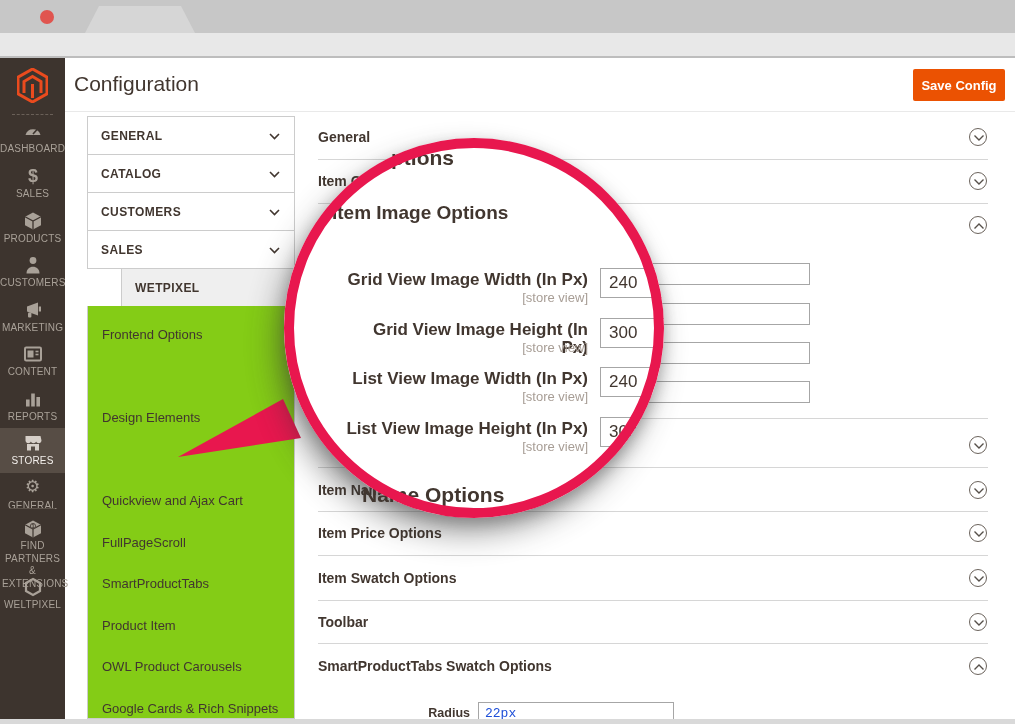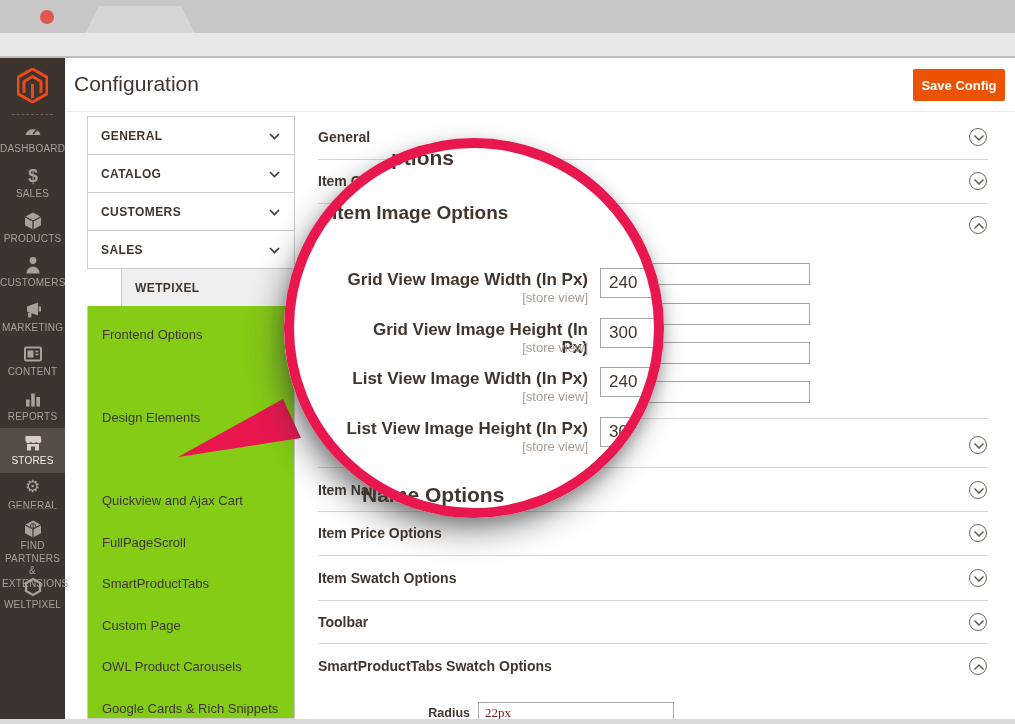--- a/index.html
+++ b/index.html
@@ -54,21 +54,21 @@
   .ccirc { position:absolute; left:969px; width:18px; height:18px; border:1px solid #6b635c; border-radius:50%; cursor:pointer; }
   .ccirc svg { position:absolute; left:3px; top:5px; }
   .ccirc.up svg { transform:rotate(180deg); }
 
   .rfld-label { position:absolute; left:348px; width:240px; text-align:right; font-size:12.5px; font-weight:bold; color:#41362f; line-height:14px; }
   .rfld-scope { position:absolute; left:348px; width:240px; text-align:right; font-size:9.5px; color:#a79d95; }
   .rinput { position:absolute; left:600px; width:210px; height:22px; border:1px solid #a6a6a6; background:#fff;
             font-family:"Liberation Sans",sans-serif; font-size:13px; color:#41362f; padding:0 6px; }
   .radius-label { position:absolute; left:320px; width:150px; text-align:right; font-size:12.5px; font-weight:bold; color:#41362f; top:706px; }
   .radius-input { position:absolute; left:478px; top:702px; width:196px; height:22px; border:1px solid #a6a6a6;
-                  font-family:Liberation Serif, serif; font-size:13px; color:#7f1d1d; padding:0 6px; }
+                  font-family:Liberation Mono, monospace; font-size:13px; color:#1d4ed8; padding:0 6px; }
 
   
   .mag-pointer { position:absolute; left:170px; top:390px; z-index:40; }
   .mag-body { position:absolute; left:284px; top:138px; width:380px; height:380px; border-radius:50%; background:#fff;
               overflow:hidden; z-index:41; box-shadow:-8px 16px 30px rgba(50,50,50,.45), 0 6px 14px rgba(60,60,60,.3); }
   .mag-ring { position:absolute; left:284px; top:138px; width:380px; height:380px; border-radius:50%;
               border:10px solid #e8174e; z-index:43; pointer-events:none; }
   .mag-frag { position:absolute; z-index:42; font-size:21px; font-weight:bold; color:#41362f; }
   .mag-header { position:absolute; left:48px; top:64px; font-size:19px; font-weight:bold; color:#41362f; }
   .mfld-label { position:absolute; left:60px; width:244px; text-align:right; font-size:17px; font-weight:bold; color:#41362f; line-height:18px; }
@@ -215,21 +215,21 @@
         <path d="M1 1 L5.5 5.5 L10 1" fill="none" stroke="#41362f" stroke-width="1.6"></path>
       </svg>
   </div>
 
   <div class="subpanel">
     <div class="sub-item" style="top:8px">Frontend Options</div>
     <div class="sub-item" style="top:91px">Design Elements</div>
     <div class="sub-item" style="top:174px">Quickview and Ajax Cart</div>
     <div class="sub-item" style="top:257px">SmartProductTabs</div>
     <div class="sub-item" style="top:216px">FullPageScroll</div>
-    <div class="sub-item" style="top:299px">Custom Page</div>
+    <div class="sub-item" style="top:299px">Product Item</div>
     <div class="sub-item" style="top:340px">OWL Product Carousels</div>
     <div class="sub-item" style="top:382px">Google Cards &amp; Rich Snippets</div>
   </div>
 
   <div class="sec-label" style="top:128px">General</div>
   <div class="ccirc" style="top:128px">
       <svg width="12" height="8" viewBox="0 0 12 8">
         <path d="M1.5 1.5 L6 6 L10.5 1.5" fill="none" stroke="#56504a" stroke-width="1.4"></path>
       </svg>
     </div>

